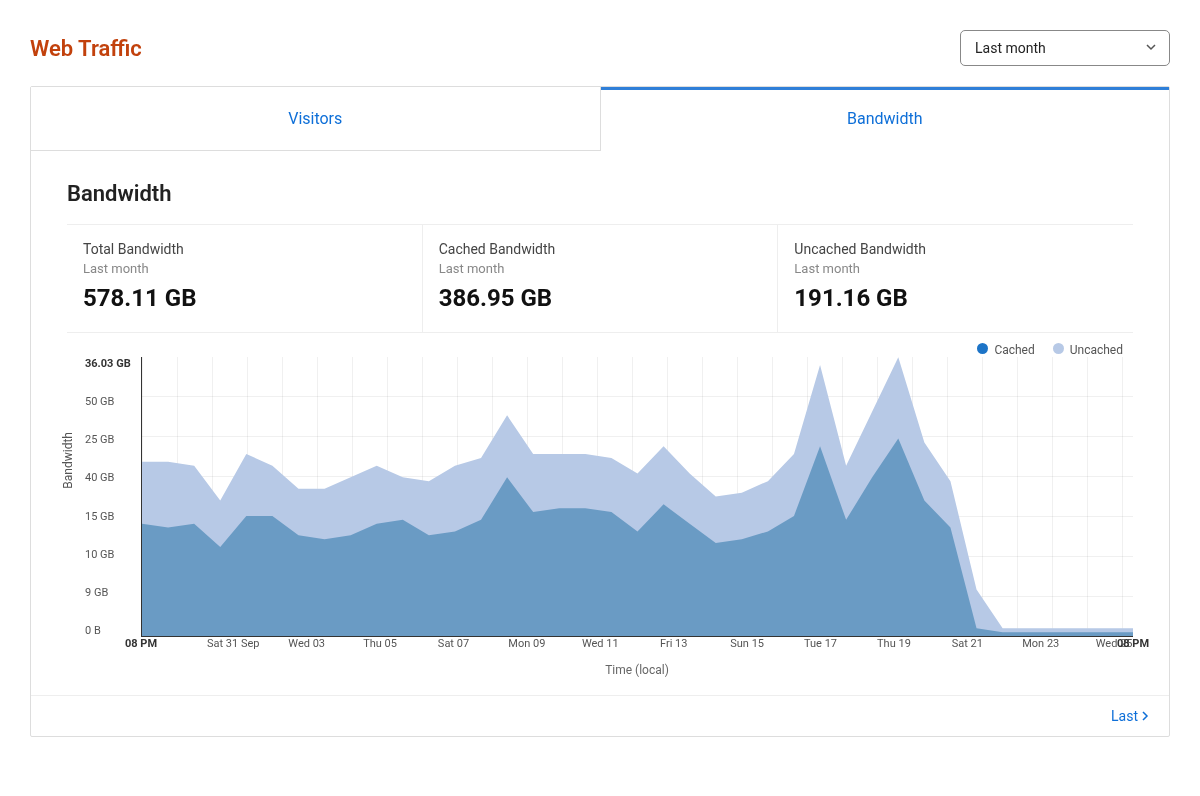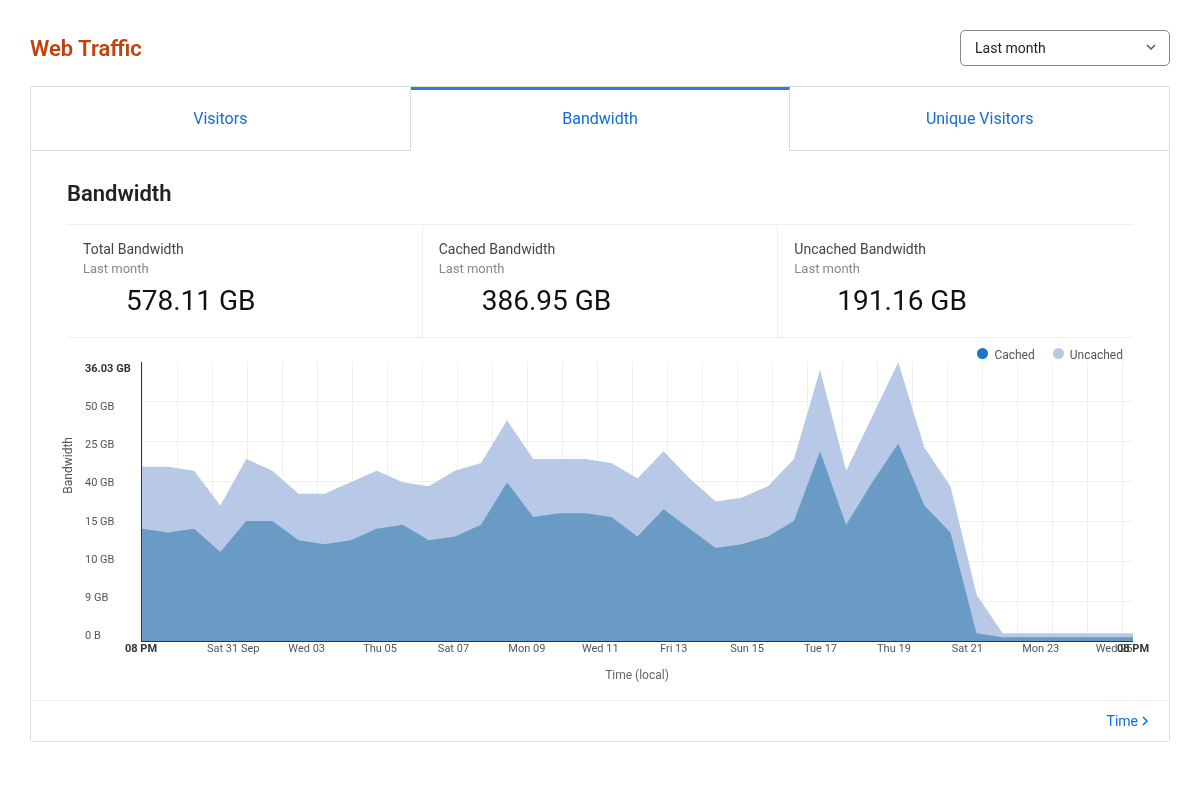--- a/index.html
+++ b/index.html
@@ -80,21 +80,21 @@
   border-bottom: 1px solid #eee;
 }
 .stat {
   flex: 1;
   padding: 16px 16px 20px 16px;
   border-right: 1px solid #eee;
 }
 .stat:last-child { border-right: none; }
 .stat-label { font-size: 14px; color: #444; margin-bottom: 4px; }
 .stat-sub { font-size: 13px; color: #888; margin-bottom: 8px; }
-.stat-value { font-size: 28px; font-weight: 400; color: #111; margin-left: 43px; }
+.stat-value { font-size: 24px; font-weight: 700; color: #111; }
 .legend {
   display: flex;
   justify-content: flex-end;
   gap: 18px;
   font-size: 12px;
   color: #555;
   padding: 10px 10px 0 0;
 }
 .legend-item { display: flex; align-items: flex-start; gap: 6px; }
 .swatch { width: 11px; height: 11px; border-radius: 50%; display: inline-block; }
@@ -168,21 +168,20 @@
           <path d="M2 4 L6 8 L10 4" fill="none" stroke="#555" stroke-width="1.5"></path>
         </svg>
     </span>
   </div>
 </div>
 
 <div class="panel">
   <div class="tabs">
     <div class="tab">Visitors</div>
     <div class="tab active">Bandwidth</div>
-    <div class="tab">Unique Visitors</div>
   </div>
 
   <div class="content">
     <h2 class="section-title">Bandwidth</h2>
 
     <div class="stats-row">
       <div class="stat">
         <div class="stat-label">Total Bandwidth</div>
         <div class="stat-sub">Last month</div>
         <div class="stat-value">578.11 GB</div>
@@ -246,19 +245,19 @@
           <span style="left: 90.7%;">Mon 23</span>
           <span style="left: 98.1%;">Wed 25</span>
           <span class="bold" style="left: 100%;">08 PM</span>
         </div>
       <div class="xaxis-title">Time (local)</div>
     </div>
   </div>
 
   <div class="footer">
     <span class="help-link">
-      <span>Time</span>
+      <span>Last</span>
       <svg width="8" height="10" viewBox="0 0 8 10">
           <path d="M2 1 L6 5 L2 9" fill="none" stroke="#0e6fd8" stroke-width="1.5"></path>
         </svg>
     </span>
   </div>
 </div>
 
 </body></html>

